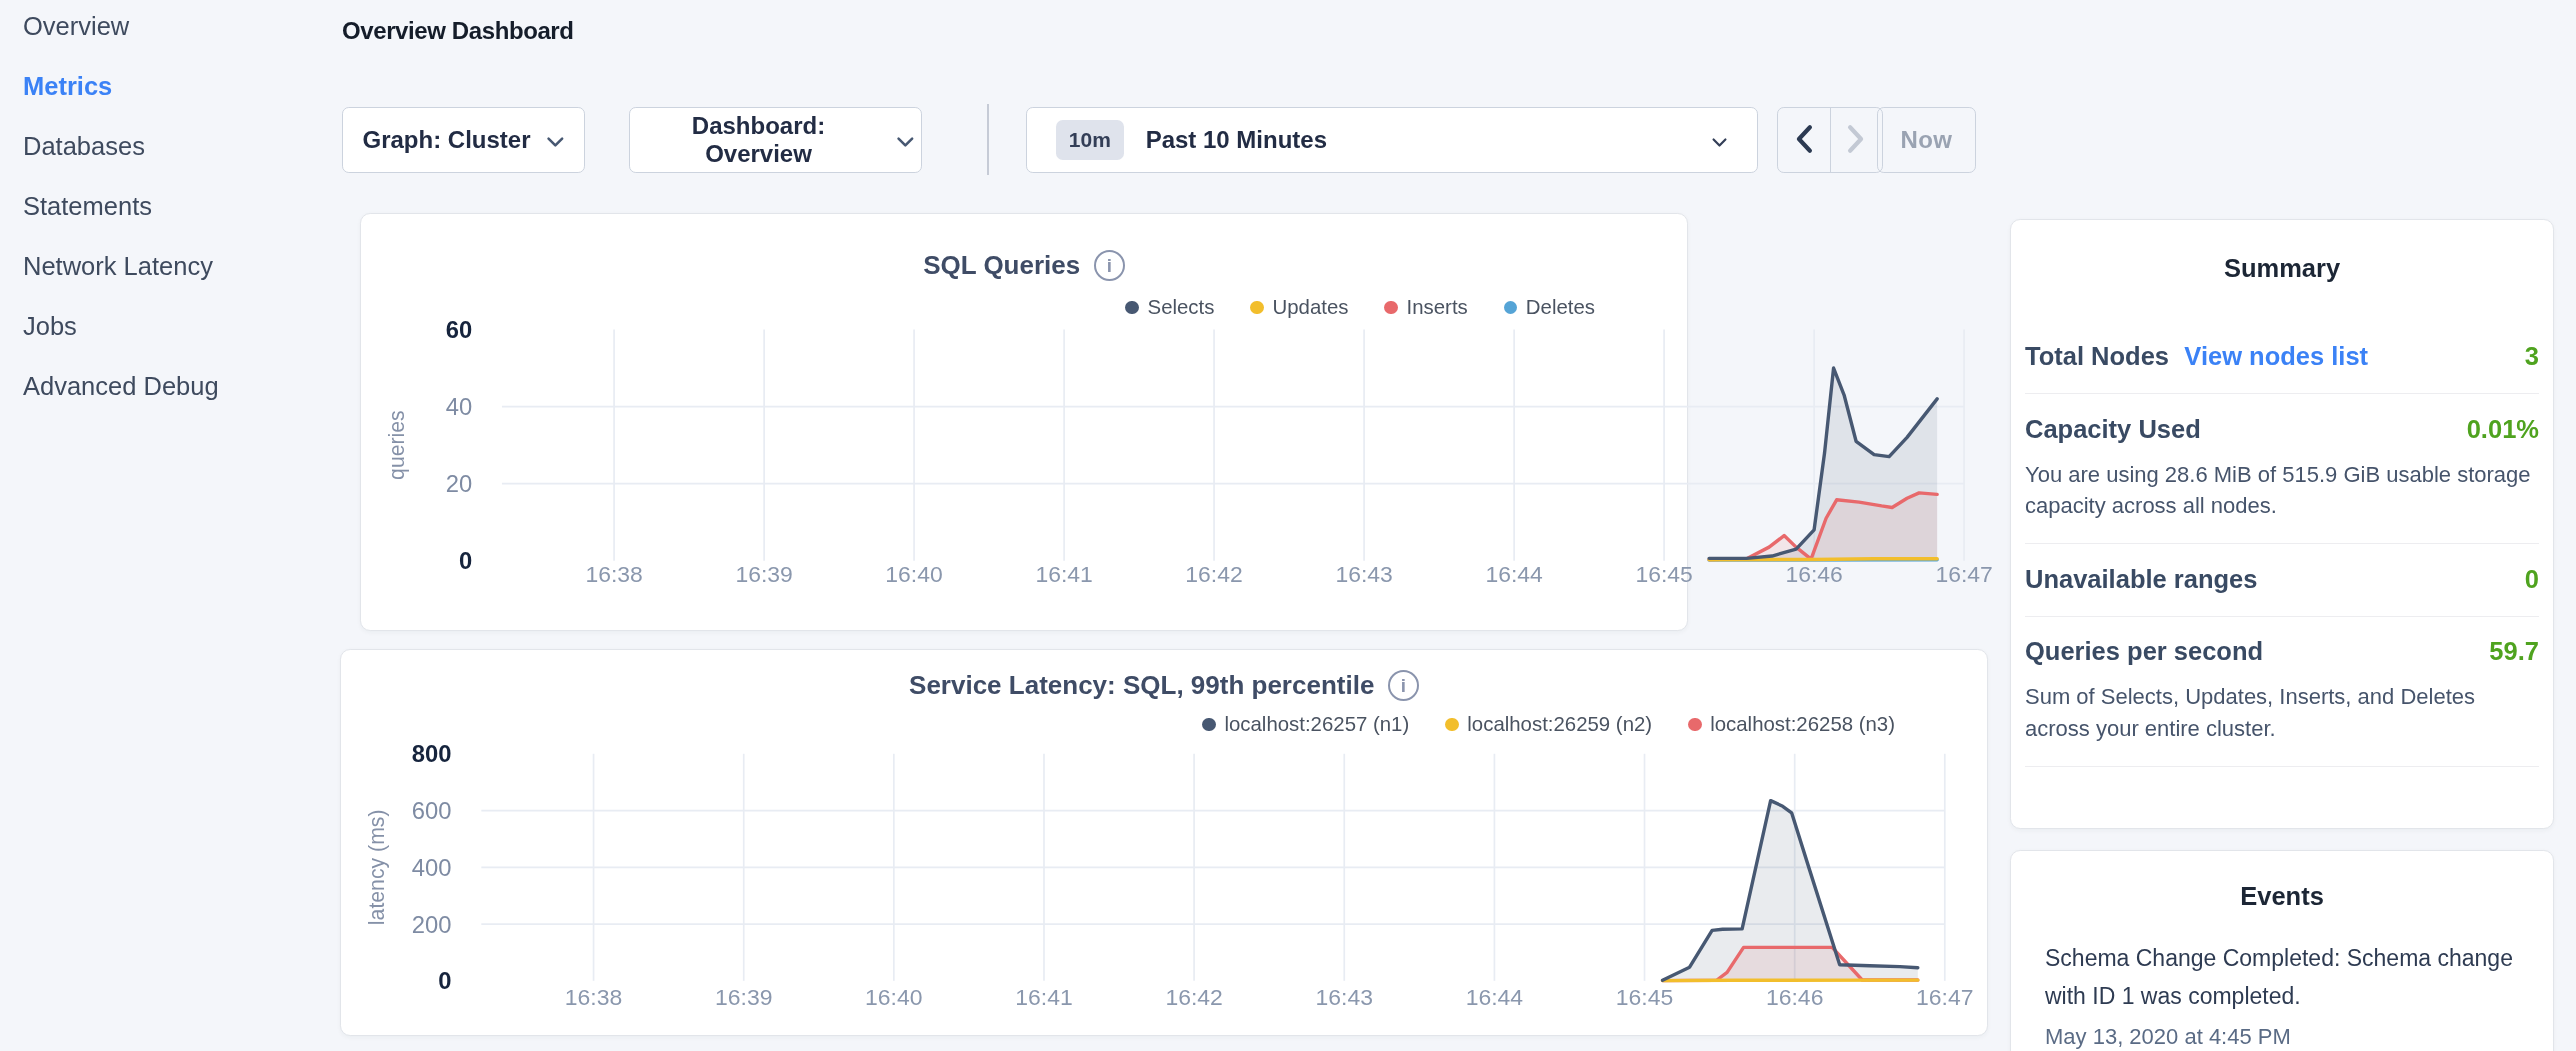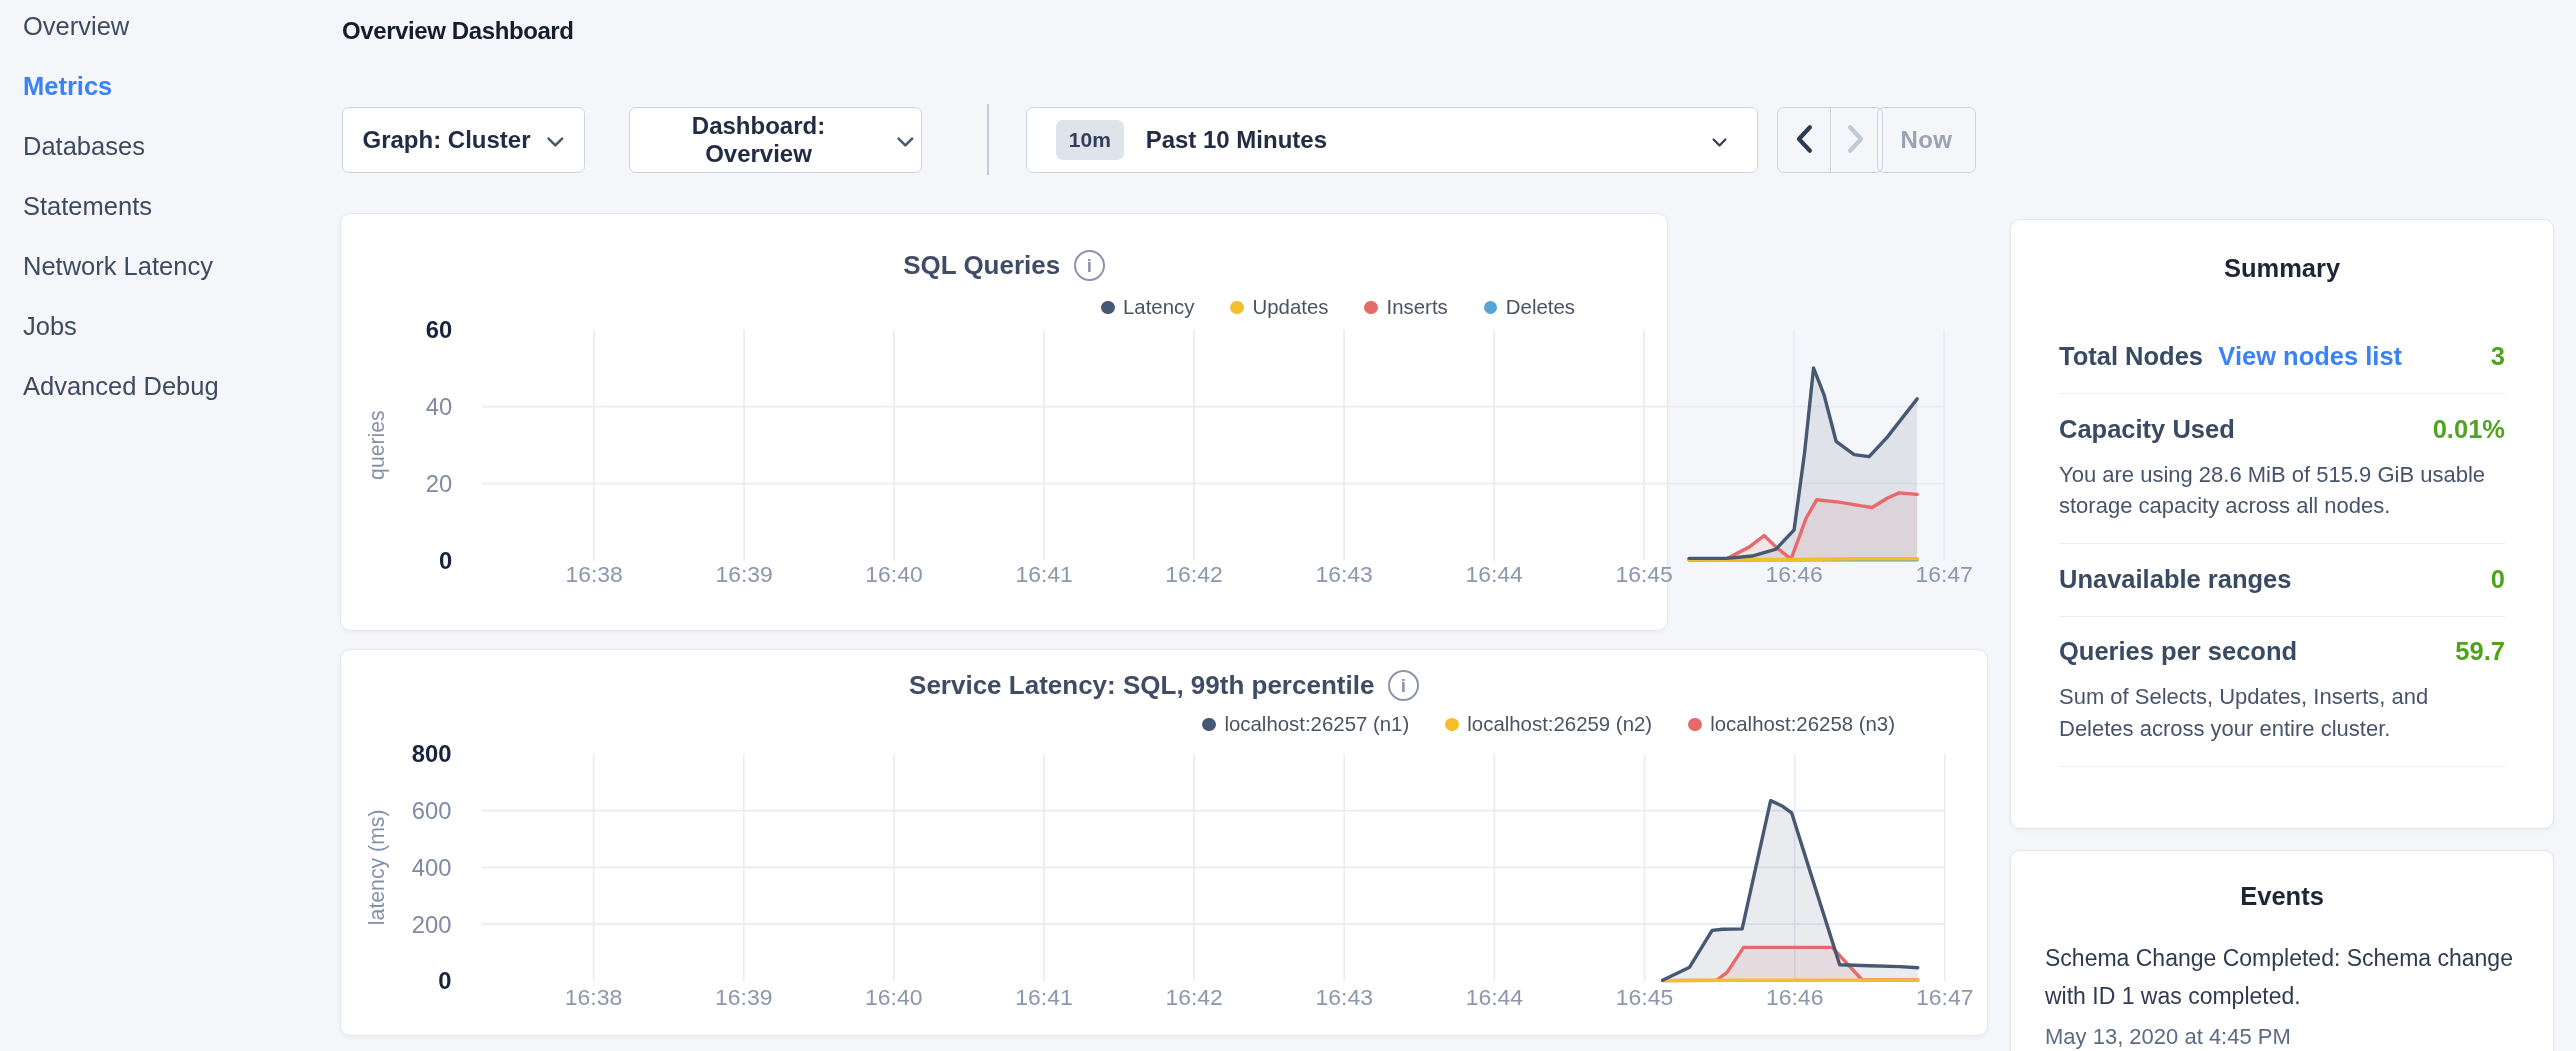--- a/index.html
+++ b/index.html
@@ -30,37 +30,37 @@
   .spacer{margin-left:auto}
   .arrows{position:absolute;left:1777px;top:107px;width:106px;height:66px;box-sizing:border-box;
     border:1.7px solid #ccd3de;border-radius:6.8px;display:flex;overflow:hidden}
   .arrows button{flex:1;border:none;background:transparent;display:flex;align-items:center;justify-content:center;cursor:pointer;padding:0}
   .arrows button + button{border-left:1.7px solid #ccd3de}
   #now-btn{left:1877px;width:99px;border:1.7px solid #ccd3de;background:transparent;
     color:#9aa3b2;letter-spacing:0.4px}
   
   .card{position:absolute;background:#fff;border:1.7px solid #e2e5ea;border-radius:10.2px;
     box-shadow:0 1.7px 4.3px rgba(30,40,60,.04);box-sizing:border-box}
-  #card-sql{left:340px;top:213px;width:1328px;height:418px}
+  #card-sql{left:360px;top:213px;width:1328px;height:418px}
   #card-lat{left:340px;top:649px;width:1648px;height:387px}
   .chart-title-row{position:absolute;left:0;right:0;display:flex;align-items:center;justify-content:center;gap:13.6px;z-index:2}
   #card-sql .chart-title-row{top:36px}
   #card-lat .chart-title-row{top:20.4px}
   .chart-title{font-size:26px;font-weight:700;color:#3f4c66}
   .info-icon{width:31px;height:31px;box-sizing:border-box;border:2.6px solid #8a94ad;border-radius:50%;
     color:#8a94ad;font-size:18.7px;font-weight:700;display:flex;align-items:center;justify-content:center;cursor:pointer}
   .legend{position:absolute;right:92px;display:flex;gap:36px;align-items:center;
     font-size:20.4px;color:#4a5361;z-index:2;white-space:nowrap}
   #card-sql .legend{top:82px}
   #card-lat .legend{top:63px}
   .lg{display:flex;align-items:center;gap:8.5px}
   .lg i{display:inline-block;width:13.6px;height:13.6px;border-radius:50%}
   .plot{position:absolute;inset:0;z-index:1}
   
-  #summary-card{left:2010px;top:219px;width:544px;height:610px;padding:0 48px}
+  #summary-card{left:2010px;top:219px;width:544px;height:610px;padding:0 14px}
   #events-card{left:2010px;top:850px;width:544px;height:255px;padding:0 34px}
   .panel-title{text-align:center;font-size:25.5px;font-weight:700;color:#1c2635;margin:34px 0 39px}
   .srow{display:flex;justify-content:space-between;align-items:baseline;padding:20.4px 0 22px;font-size:25.5px}
   .srow-l{display:flex;align-items:baseline}
   .srow-label{font-weight:700;color:#394a63}
   .srow-link{color:#3b82f6;font-weight:600;margin-left:15.3px;cursor:pointer;text-decoration:none}
   .srow-value{font-weight:700;color:#4fa31f;white-space:nowrap}
   .srow-sub{font-size:22px;color:#46546b;line-height:1.42;margin:-6.8px 0 22px}
   .sdiv{border:none;border-top:1.7px solid #ededf0;margin:0}
   #events-card .panel-title{margin:31px 0 29px}
@@ -132,21 +132,21 @@
 <button class="ctl" id="now-btn">Now</button>
 
 <section class="card" id="card-sql">
   <div class="chart-title-row">
     <span class="chart-title">SQL Queries</span>
     <span class="info-icon">i</span>
   </div>
   <div class="legend">
       <span class="lg">
         <i style="background: rgb(71, 88, 114);"></i>
-        <span>Latency</span>
+        <span>Selects</span>
       </span>
       <span class="lg">
         <i style="background: rgb(242, 190, 44);"></i>
         <span>Updates</span>
       </span>
       <span class="lg">
         <i style="background: rgb(232, 105, 107);"></i>
         <span>Inserts</span>
       </span>
       <span class="lg">

